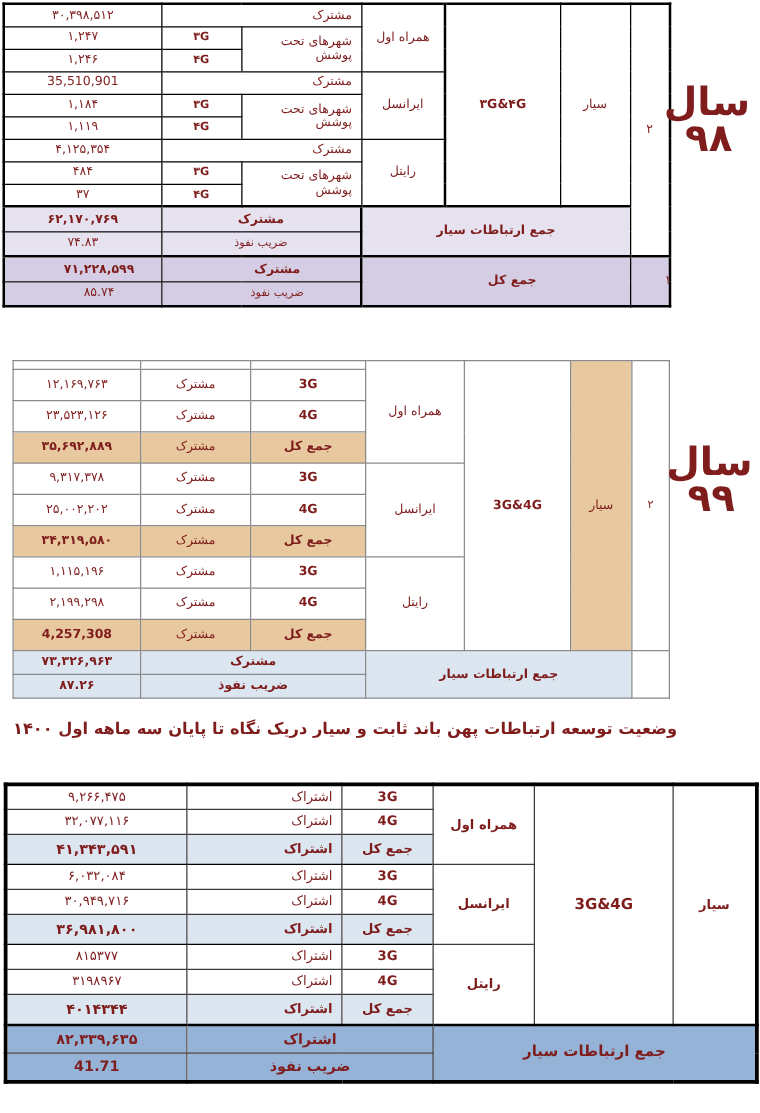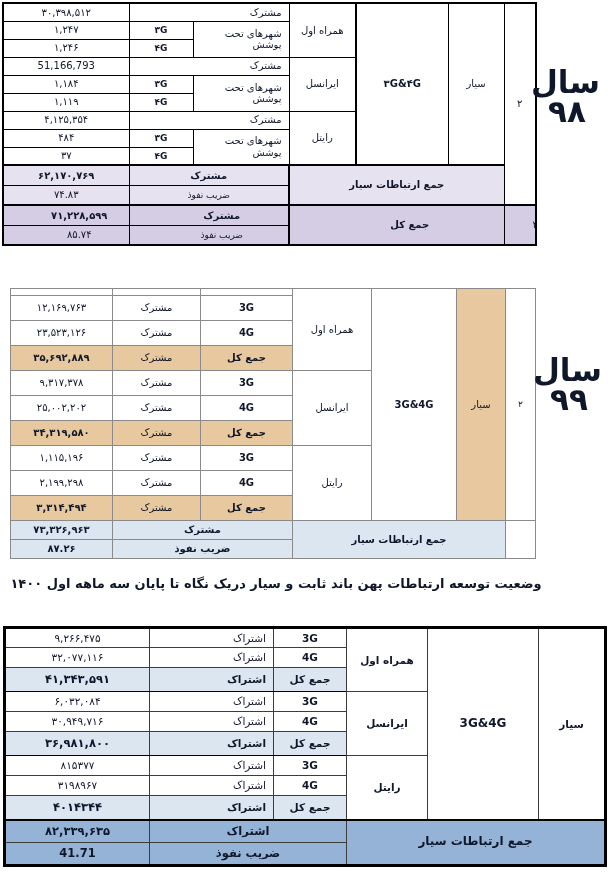--- a/index.html
+++ b/index.html
@@ -1,17 +1,17 @@
 <!DOCTYPE html>
 <html lang="fa"><head>
 <meta charset="utf-8">
 <style>
   html,body{margin:0;padding:0;background:#fff;}
   #page{position:relative;width:608px;height:890px;background:#ffffff;overflow:hidden;
-        font-family:"DejaVu Sans",sans-serif;color:#0f172a;}
+        font-family:"DejaVu Sans",sans-serif;color:#7f1d1d;}
   table{border-collapse:collapse;table-layout:fixed;position:absolute;background:#fff;}
   td{padding:0 2px;text-align:center;vertical-align:middle;font-size:10px;line-height:1.15;overflow:hidden;}
 
   
   #t98{left:2px;top:2px;width:533px;border:2px solid #000;}
   #t98 td{border:1px solid #000;}
   #t98 tr.h18{height:18px;} #t98 tr.h20{height:20px;}
   #t98 td.thickL{border-left:2px solid #000;}
   #t98 tr.sumtop td{border-top:2px solid #000;}
 
@@ -75,21 +75,21 @@
     <tr class="h18">
       <td class="ltr">۱,۲۴۷</td>
       <td class="ltr b" style="font-size:9px">۳G</td>
       <td rowspan="2" class="right rtl dashL">شهرهای تحت پوشش</td>
     </tr>
     <tr class="h18">
       <td class="ltr dashT">۱,۲۴۶</td>
       <td class="ltr b dashT" style="font-size:9px">۴G</td>
     </tr>
     <tr class="h18">
-      <td class="ltr">51,166,793</td>
+      <td class="ltr">35,510,901</td>
       <td colspan="2" class="right rtl">مشترک</td>
       <td rowspan="3" class="rtl">ایرانسل</td>
     </tr>
     <tr class="h18">
       <td class="ltr">۱,۱۸۴</td>
       <td class="ltr b" style="font-size:9px">۳G</td>
       <td rowspan="2" class="right rtl dashL">شهرهای تحت پوشش</td>
     </tr>
     <tr class="h18">
       <td class="ltr dashT">۱,۱۱۹</td>
@@ -192,21 +192,21 @@
       <td class="rtl">مشترک</td>
       <td class="ltr b">3G</td>
       <td rowspan="3" class="rtl">رایتل</td>
     </tr>
     <tr class="h25">
       <td class="ltr">۲,۱۹۹,۲۹۸</td>
       <td class="rtl">مشترک</td>
       <td class="ltr b">4G</td>
     </tr>
     <tr class="h25">
-      <td class="ltr b tan">۳,۳۱۴,۴۹۴</td>
+      <td class="ltr b tan">4,257,308</td>
       <td class="rtl tan">مشترک</td>
       <td class="rtl b tan">جمع کل</td>
     </tr>
     <tr class="h19">
       <td class="ltr b bl">۷۳,۳۲۶,۹۶۳</td>
       <td colspan="2" class="b rtl bl">مشترک</td>
       <td colspan="3" rowspan="2" class="b rtl bl">جمع ارتباطات سیار</td>
       <td rowspan="2"></td>
     </tr>
     <tr class="h19">

